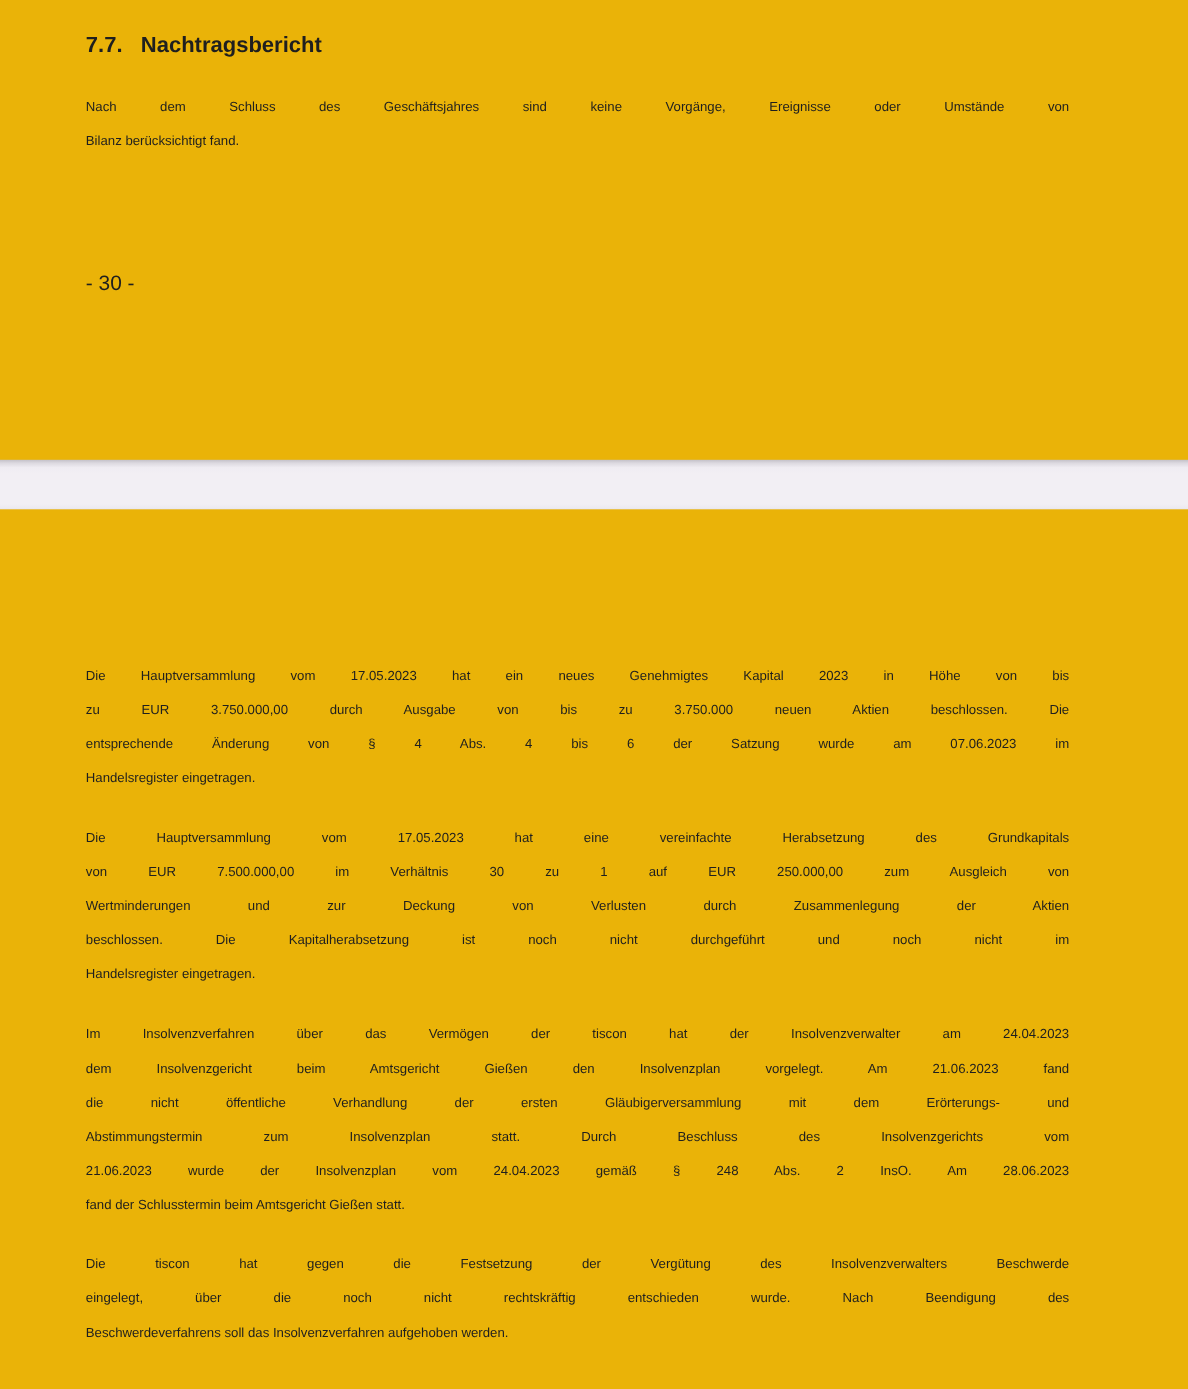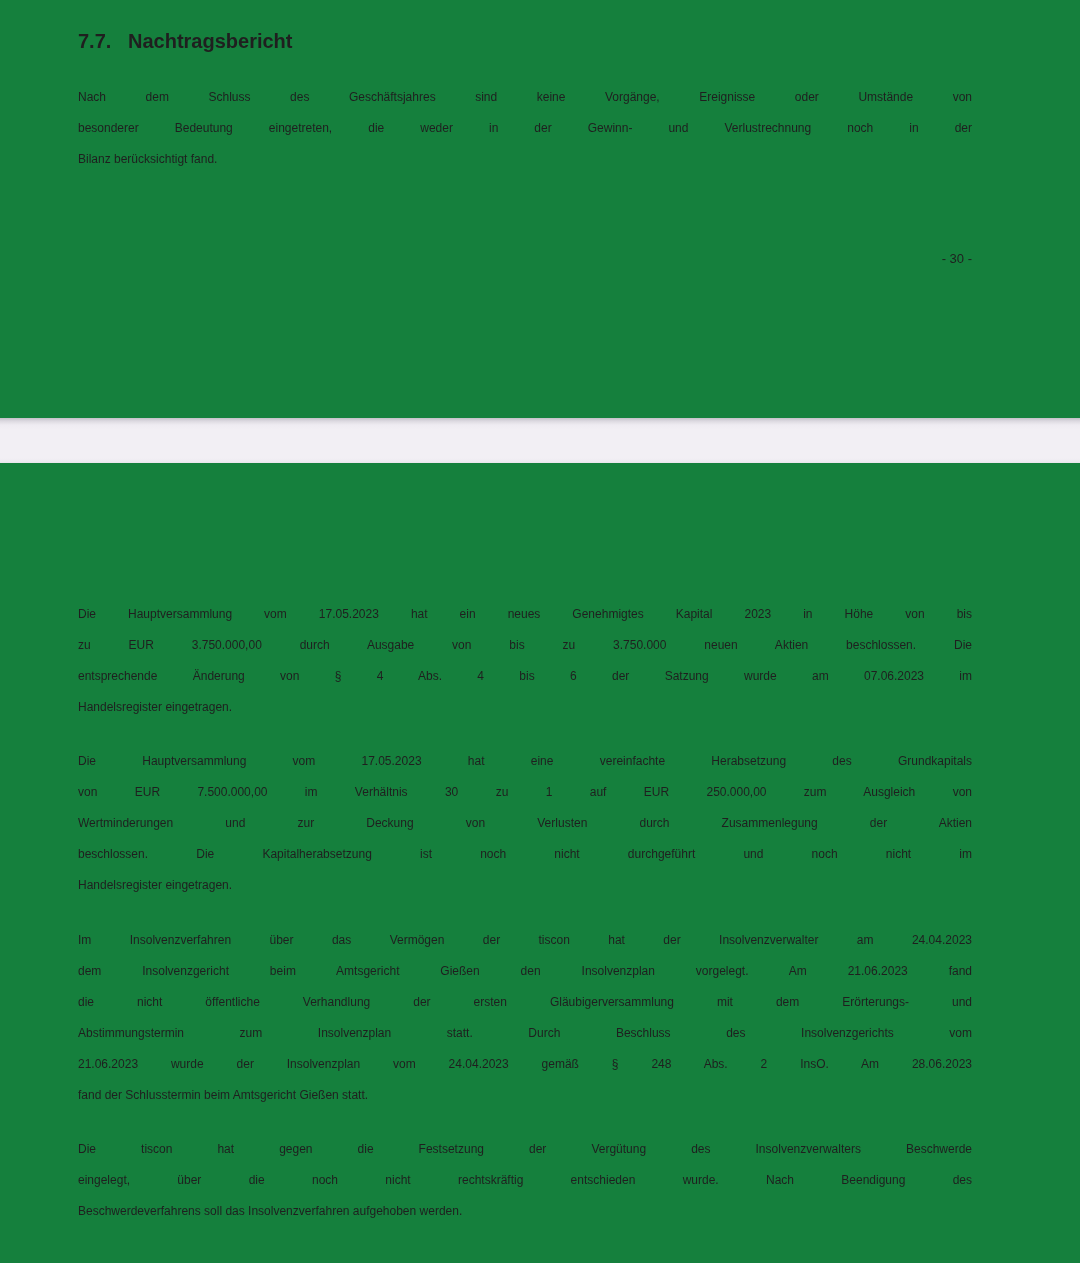--- a/index.html
+++ b/index.html
@@ -4,21 +4,21 @@
 <style>
   html, body {
     margin: 0;
     padding: 0;
     background: #ffffff;
   }
   .viewport {
     position: relative;
     width: 1080px;
     height: 1263px;
-    background: #15803d;
+    background: #eab308;
     overflow: hidden;
     font-family: "Liberation Sans", "DejaVu Sans", sans-serif;
     color: #1f1f1f;
   }
   .heading {
     position: absolute;
     left: 78px;
     top: 26px;
     width: 894px;
     font-size: 20px;
@@ -43,22 +43,22 @@
     white-space: normal;
   }
   .line.last {
     text-align-last: left;
   }
   .pagenum {
     position: absolute;
     left: 78px;
     top: 243px;
     width: 894px;
-    text-align: right;
-    font-size: 13px;
+    text-align: left;
+    font-size: 19px;
     line-height: 31px;
   }
   .separator {
     position: absolute;
     left: 0;
     top: 418px;
     width: 1080px;
     height: 45px;
     background: linear-gradient(
       to bottom,
@@ -81,21 +81,20 @@
 <div class="viewport">
 
   <section class="page">
 
     <div class="heading">
       <span class="h-num">7.7.</span><span class="h-title">Nachtragsbericht</span>
     </div>
 
     <div class="para" style="top:82px">
       <div class="line">Nach dem Schluss des Geschäftsjahres sind keine Vorgänge, Ereignisse oder Umstände von</div>
-      <div class="line">besonderer Bedeutung eingetreten, die weder in der Gewinn- und Verlustrechnung noch in der</div>
       <div class="line last">Bilanz berücksichtigt fand.</div>
     </div>
 
     <div class="pagenum">- 30 -</div>
 
   </section>
 
   <div class="separator"></div>
 
   <section class="page">

